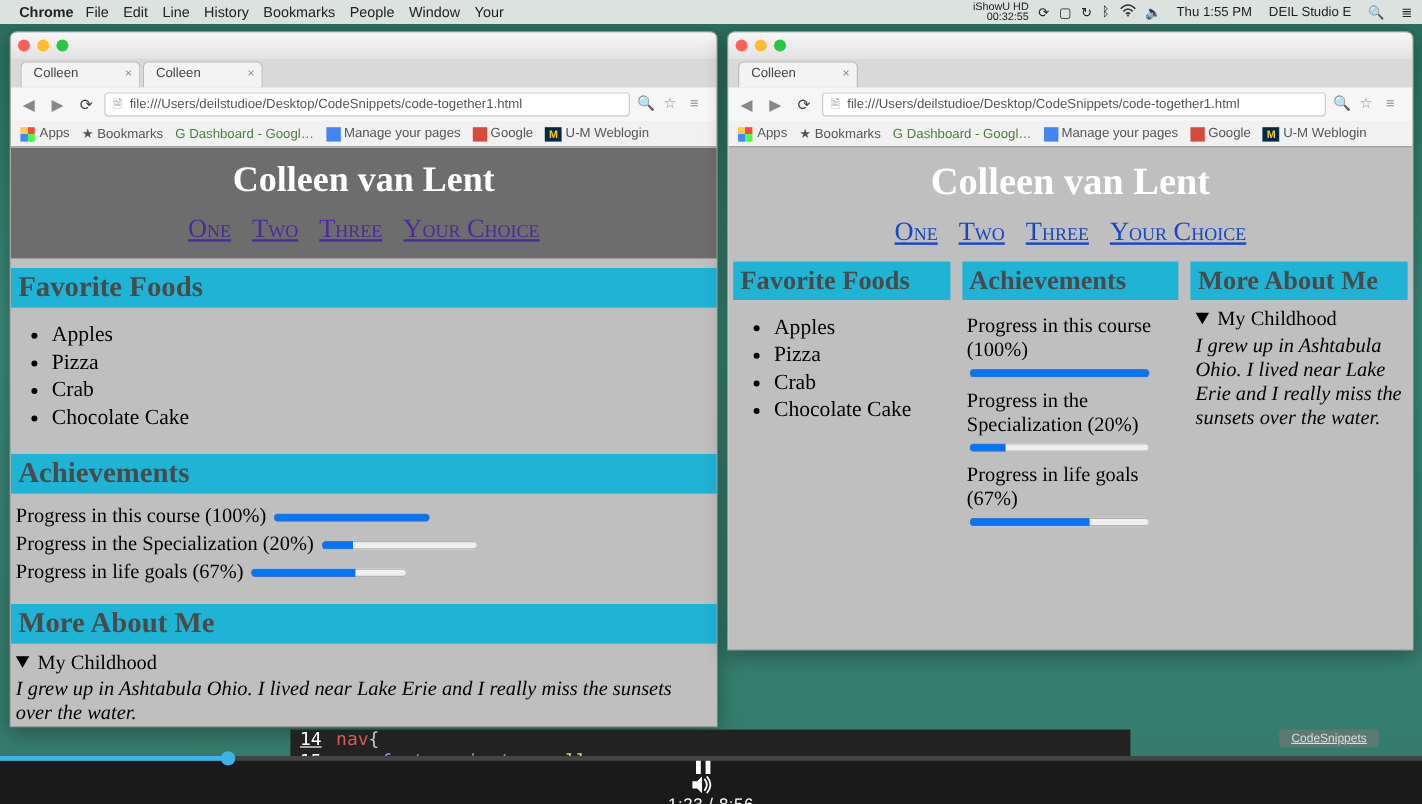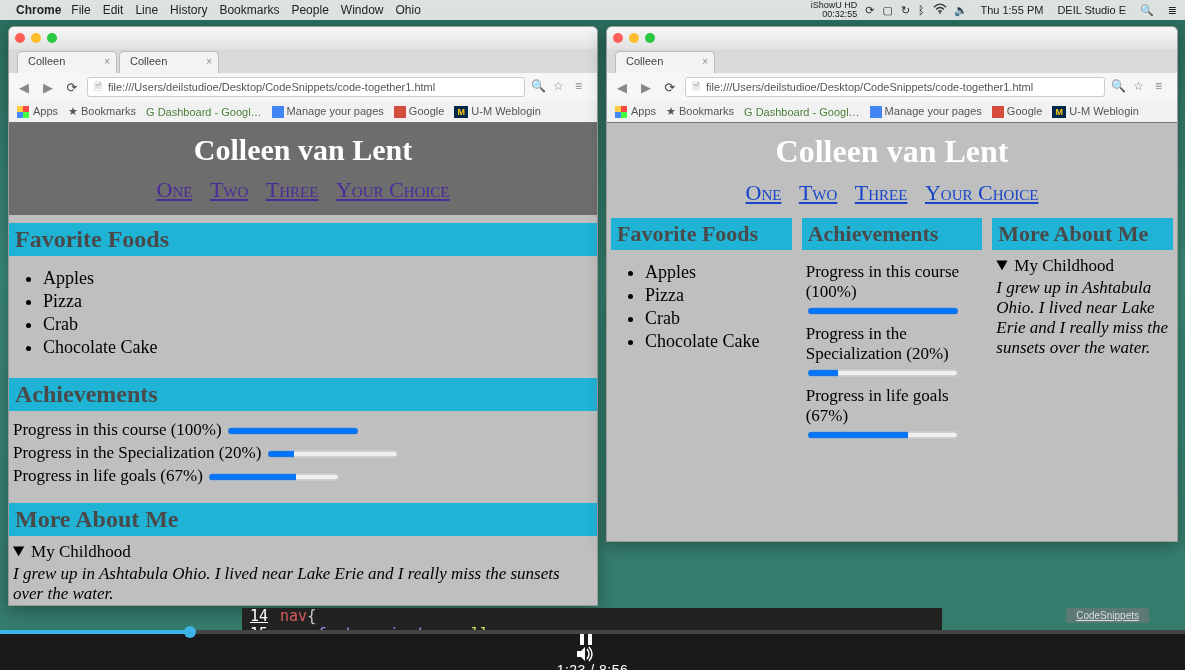--- a/index.html
+++ b/index.html
@@ -104,21 +104,21 @@
 <div class="mac-menubar">
   <span class="apple"></span>
   <span class="app">Chrome</span>
   <span class="mitem">File</span>
   <span class="mitem">Edit</span>
   <span class="mitem">Line</span>
   <span class="mitem">History</span>
   <span class="mitem">Bookmarks</span>
   <span class="mitem">People</span>
   <span class="mitem">Window</span>
-  <span class="mitem">Ohio</span>
+  <span class="mitem">Your</span>
   <span class="spacer"></span>
   <div class="tray">
     <span style="font-size:9px;line-height:9px;text-align:right;"><span>iShowU HD</span><br><span>00:32:55</span></span>
     <span>⟳</span>
     <span>▢</span>
     <span>↻</span>
     <span>ᛒ</span>
     <span><svg viewBox="0 0 16 12" width="14" height="12">
           <path d="M1 4 Q8 -3 15 4 M3.5 6.5 Q8 2 12.5 6.5 M6 9 Q8 7 10 9" stroke="#333" fill="none" stroke-width="1.5"></path>
           <circle cx="8" cy="10.5" r="1" fill="#333"></circle>

